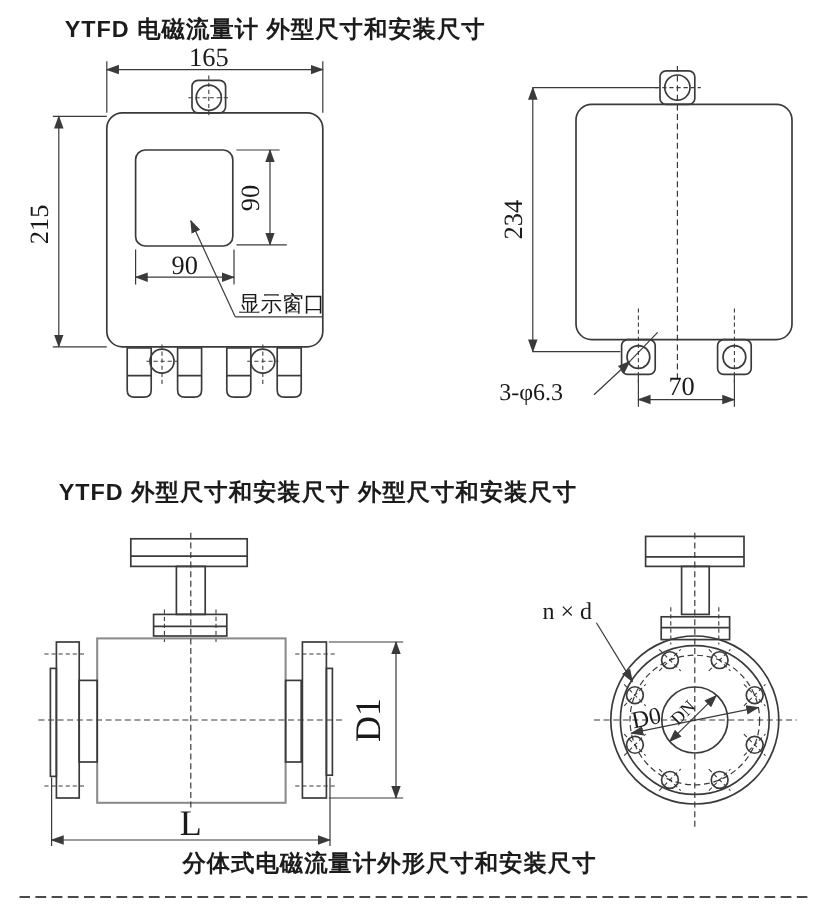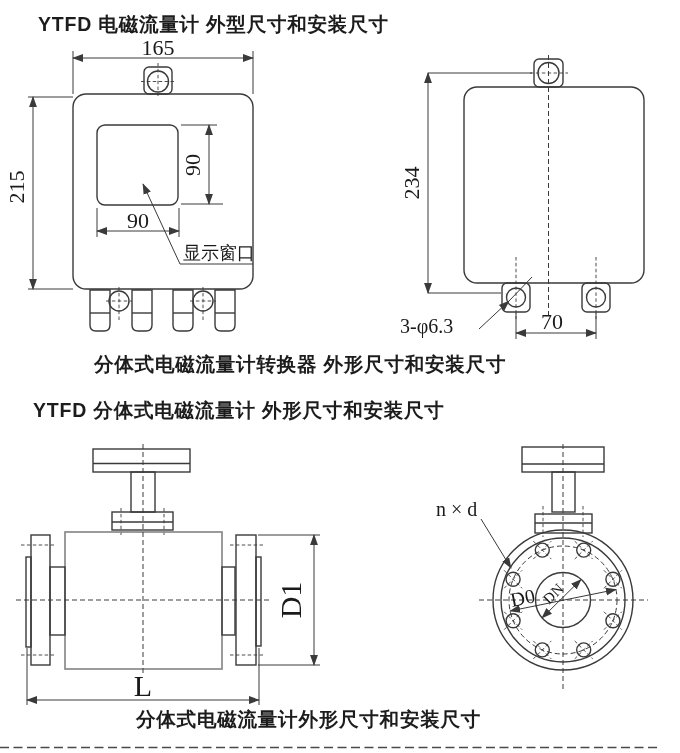--- a/index.html
+++ b/index.html
@@ -1,17 +1,17 @@
 <!DOCTYPE html>
 <html><head>
 <meta charset="utf-8">
 <style>
   html,body{margin:0;padding:0;background:#ffffff;}
   #page{position:relative;width:657px;height:753px;background:#ffffff;overflow:hidden;
-        font-family:"Liberation Sans","DejaVu Sans",sans-serif;}
+        font-family:"Liberation Sans","DejaVu Sans",sans-serif;margin-left:16px;}
   .heading{position:absolute;font-weight:700;color:#1c1c1c;font-size:19.5px;
            letter-spacing:0.8px;white-space:nowrap;}
   svg{position:absolute;left:0;top:0;}
   .ln{stroke:#3a3a3a;stroke-width:1.4;fill:none;}
   .bodyln{stroke:#8a8a8a;stroke-width:1.7;fill:none;}
   .dm{stroke:#3a3a3a;stroke-width:1;fill:none;}
   .dash{stroke:#3a3a3a;stroke-width:1;fill:none;stroke-dasharray:5 3;}
   .dash2{stroke:#3a3a3a;stroke-width:0.9;fill:none;stroke-dasharray:3.5 2.4;}
   .sep{stroke:#4a4a4a;stroke-width:1.6;fill:none;stroke-dasharray:9 4.5;}
   .dimtxt{font-family:"Liberation Serif","DejaVu Serif",serif;fill:#1a1a1a;font-size:22px;}
@@ -19,22 +19,21 @@
   .dimsm{font-family:"Liberation Serif","DejaVu Serif",serif;fill:#1a1a1a;font-size:20px;}
   .dimxs{font-family:"Liberation Serif","DejaVu Serif",serif;fill:#1a1a1a;font-size:15px;}
   .cjk{font-family:"Liberation Serif","DejaVu Serif",serif;fill:#1a1a1a;font-size:18px;}
 </style>
 </head>
 <body>
 
 <div id="page">
 
   <div class="heading" style="left:38px;top:11px;">YTFD 电磁流量计 外型尺寸和安装尺寸</div>
-  <div class="heading" style="left:94px;top:351px;">分体式电磁流量计转换器 外形尺寸和安装尺寸</div>
-  <div class="heading" style="left:33px;top:397px;">YTFD 分体式电磁流量计 外形尺寸和安装尺寸</div>
+  <div class="heading" style="left:33px;top:397px;">YTFD 外型尺寸和安装尺寸 外型尺寸和安装尺寸</div>
   <div class="heading" style="left:136px;top:706px;text-align:right;">分体式电磁流量计外形尺寸和安装尺寸</div>
 
   <svg width="680" height="753" viewBox="0 0 680 753">
     <defs>
       <marker id="arw" viewBox="0 0 10 10" refX="9.2" refY="5" markerWidth="11" markerHeight="11" orient="auto-start-reverse" markerUnits="userSpaceOnUse">
         <path d="M0,1.4 L10,5 L0,8.6 z" fill="#3a3a3a"></path>
       </marker>
     </defs>
 
     <g>

